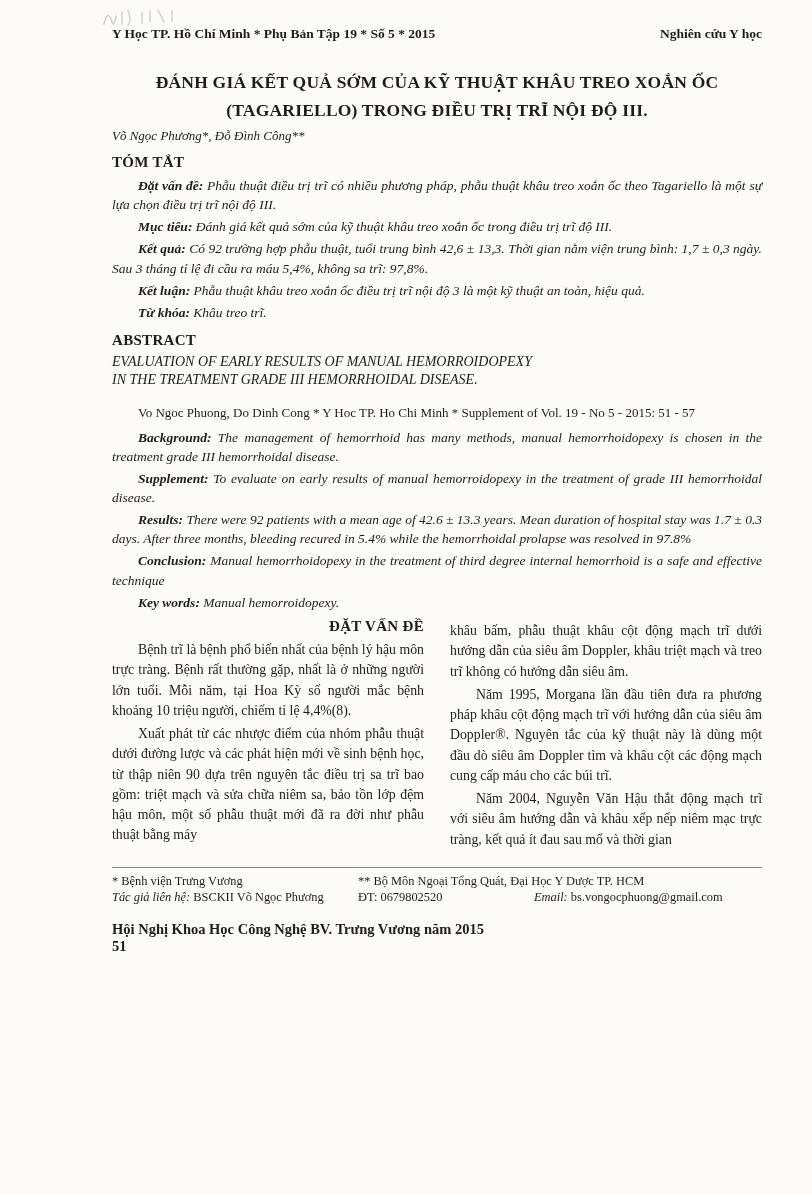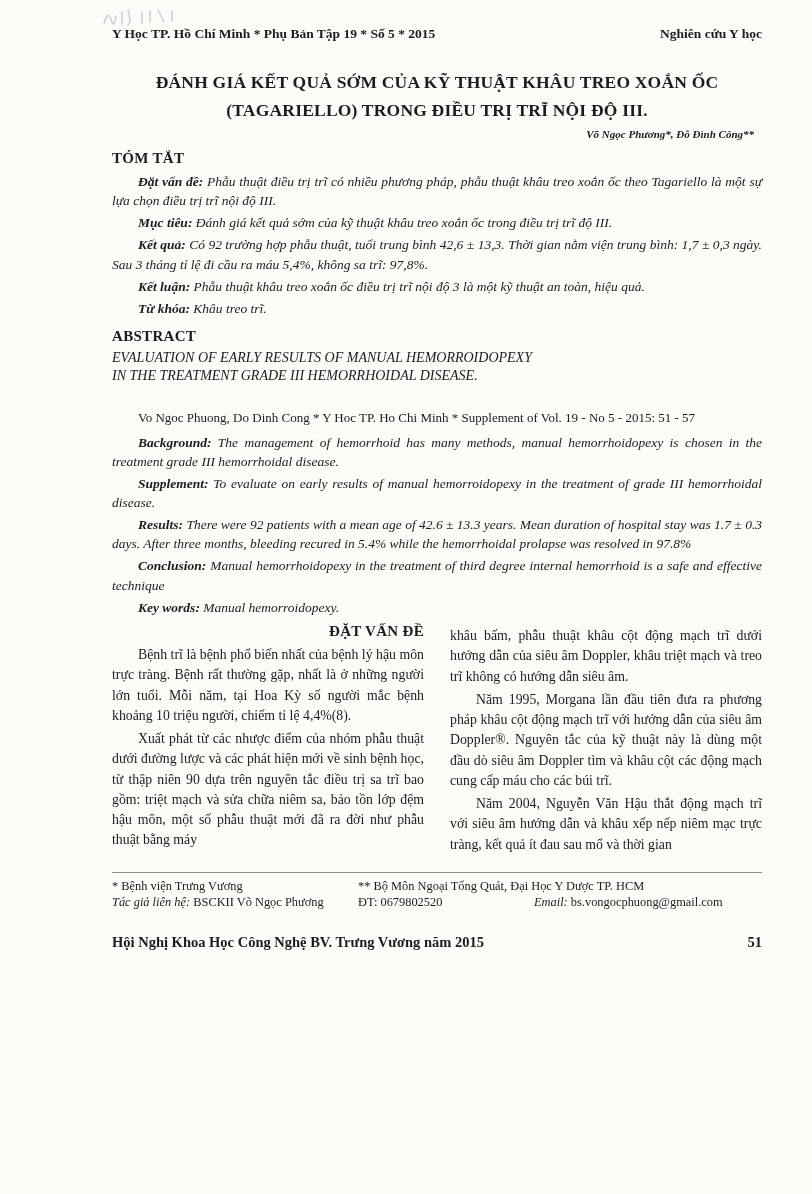--- a/index.html
+++ b/index.html
@@ -20,53 +20,53 @@
 
   .header-row {
     display: flex; justify-content: space-between;
     font-weight: bold; font-size: 13.5px;
   }
   .title {
     text-align: center; font-size: 17.5px; font-weight: bold;
     margin: 26px 0 4px; line-height: 1.6; letter-spacing: .2px;
   }
   .authors {
-    text-align: right; font-style: italic; font-weight: bold;
-    font-size: 11px; margin: 2px 8px 8px 0;
+    font-style: italic; font-weight: normal;
+    font-size: 13px; margin: 2px 8px 8px 0;
   }
   .sec-heading { font-size: 15px; font-weight: bold; margin: 10px 0 5px; letter-spacing: .3px; }
 
   p { margin: 3px 0; text-align: justify; font-size: 13.5px; line-height: 1.42; }
   .indent { text-indent: 26px; }
   .it { font-style: italic; }
   .lead { font-weight: bold; font-style: italic; }
 
   .abstract-title { text-align: left; font-style: italic; font-size: 14px; margin: 2px 0; }
-  .citation { text-indent: 26px; font-size: 13px; margin: 25px 0 5px; text-align: left; }
+  .citation { text-indent: 26px; font-size: 13px; margin: 16px 0 5px; text-align: left; }
 
   .two-col { display: flex; gap: 26px; margin-top: 6px; }
   .col { flex: 1; min-width: 0; }
   .col p { font-size: 13.8px; line-height: 1.47; }
   .col .sec-heading { margin-top: 0; text-align: right; }
 
   .footnote {
     margin-top: 14px; padding-top: 5px;
     border-top: 1px solid #8a8a86;
     font-size: 12.4px;
     font-family: Liberation Serif, serif;
   }
   .footnote-row { display: flex; margin: 1px 0; }
   .fn-aff1 { width: 246px; }
   .fn-contact { width: 246px; }
   .fn-phone { width: 176px; }
   .it-label { font-style: italic; text-align: right; }
 
   .footer-row {
-    display: flex; justify-content: space-between;
-    font-weight: bold; font-size: 14.5px; margin-top: 24px;
+    display: flex; justify-content: flex-start;
+    font-weight: bold; font-size: 14.5px; margin-top: 16px; flex-direction: column;
   }
 </style>
 </head>
 <body>
 
 <div class="page">
 
   <svg class="handwriting" width="130" height="28" viewBox="0 0 130 28">
     <path d="M6 20 Q10 4 14 18 Q16 24 18 12 M24 8 L24 20 M30 6 Q34 18 30 21 M44 8 L44 19 M52 7 L52 18 M60 6 L66 18 M74 7 L74 17" fill="none" stroke="#9aa0a8" stroke-width="1.6" stroke-linecap="round"></path>
   </svg>

